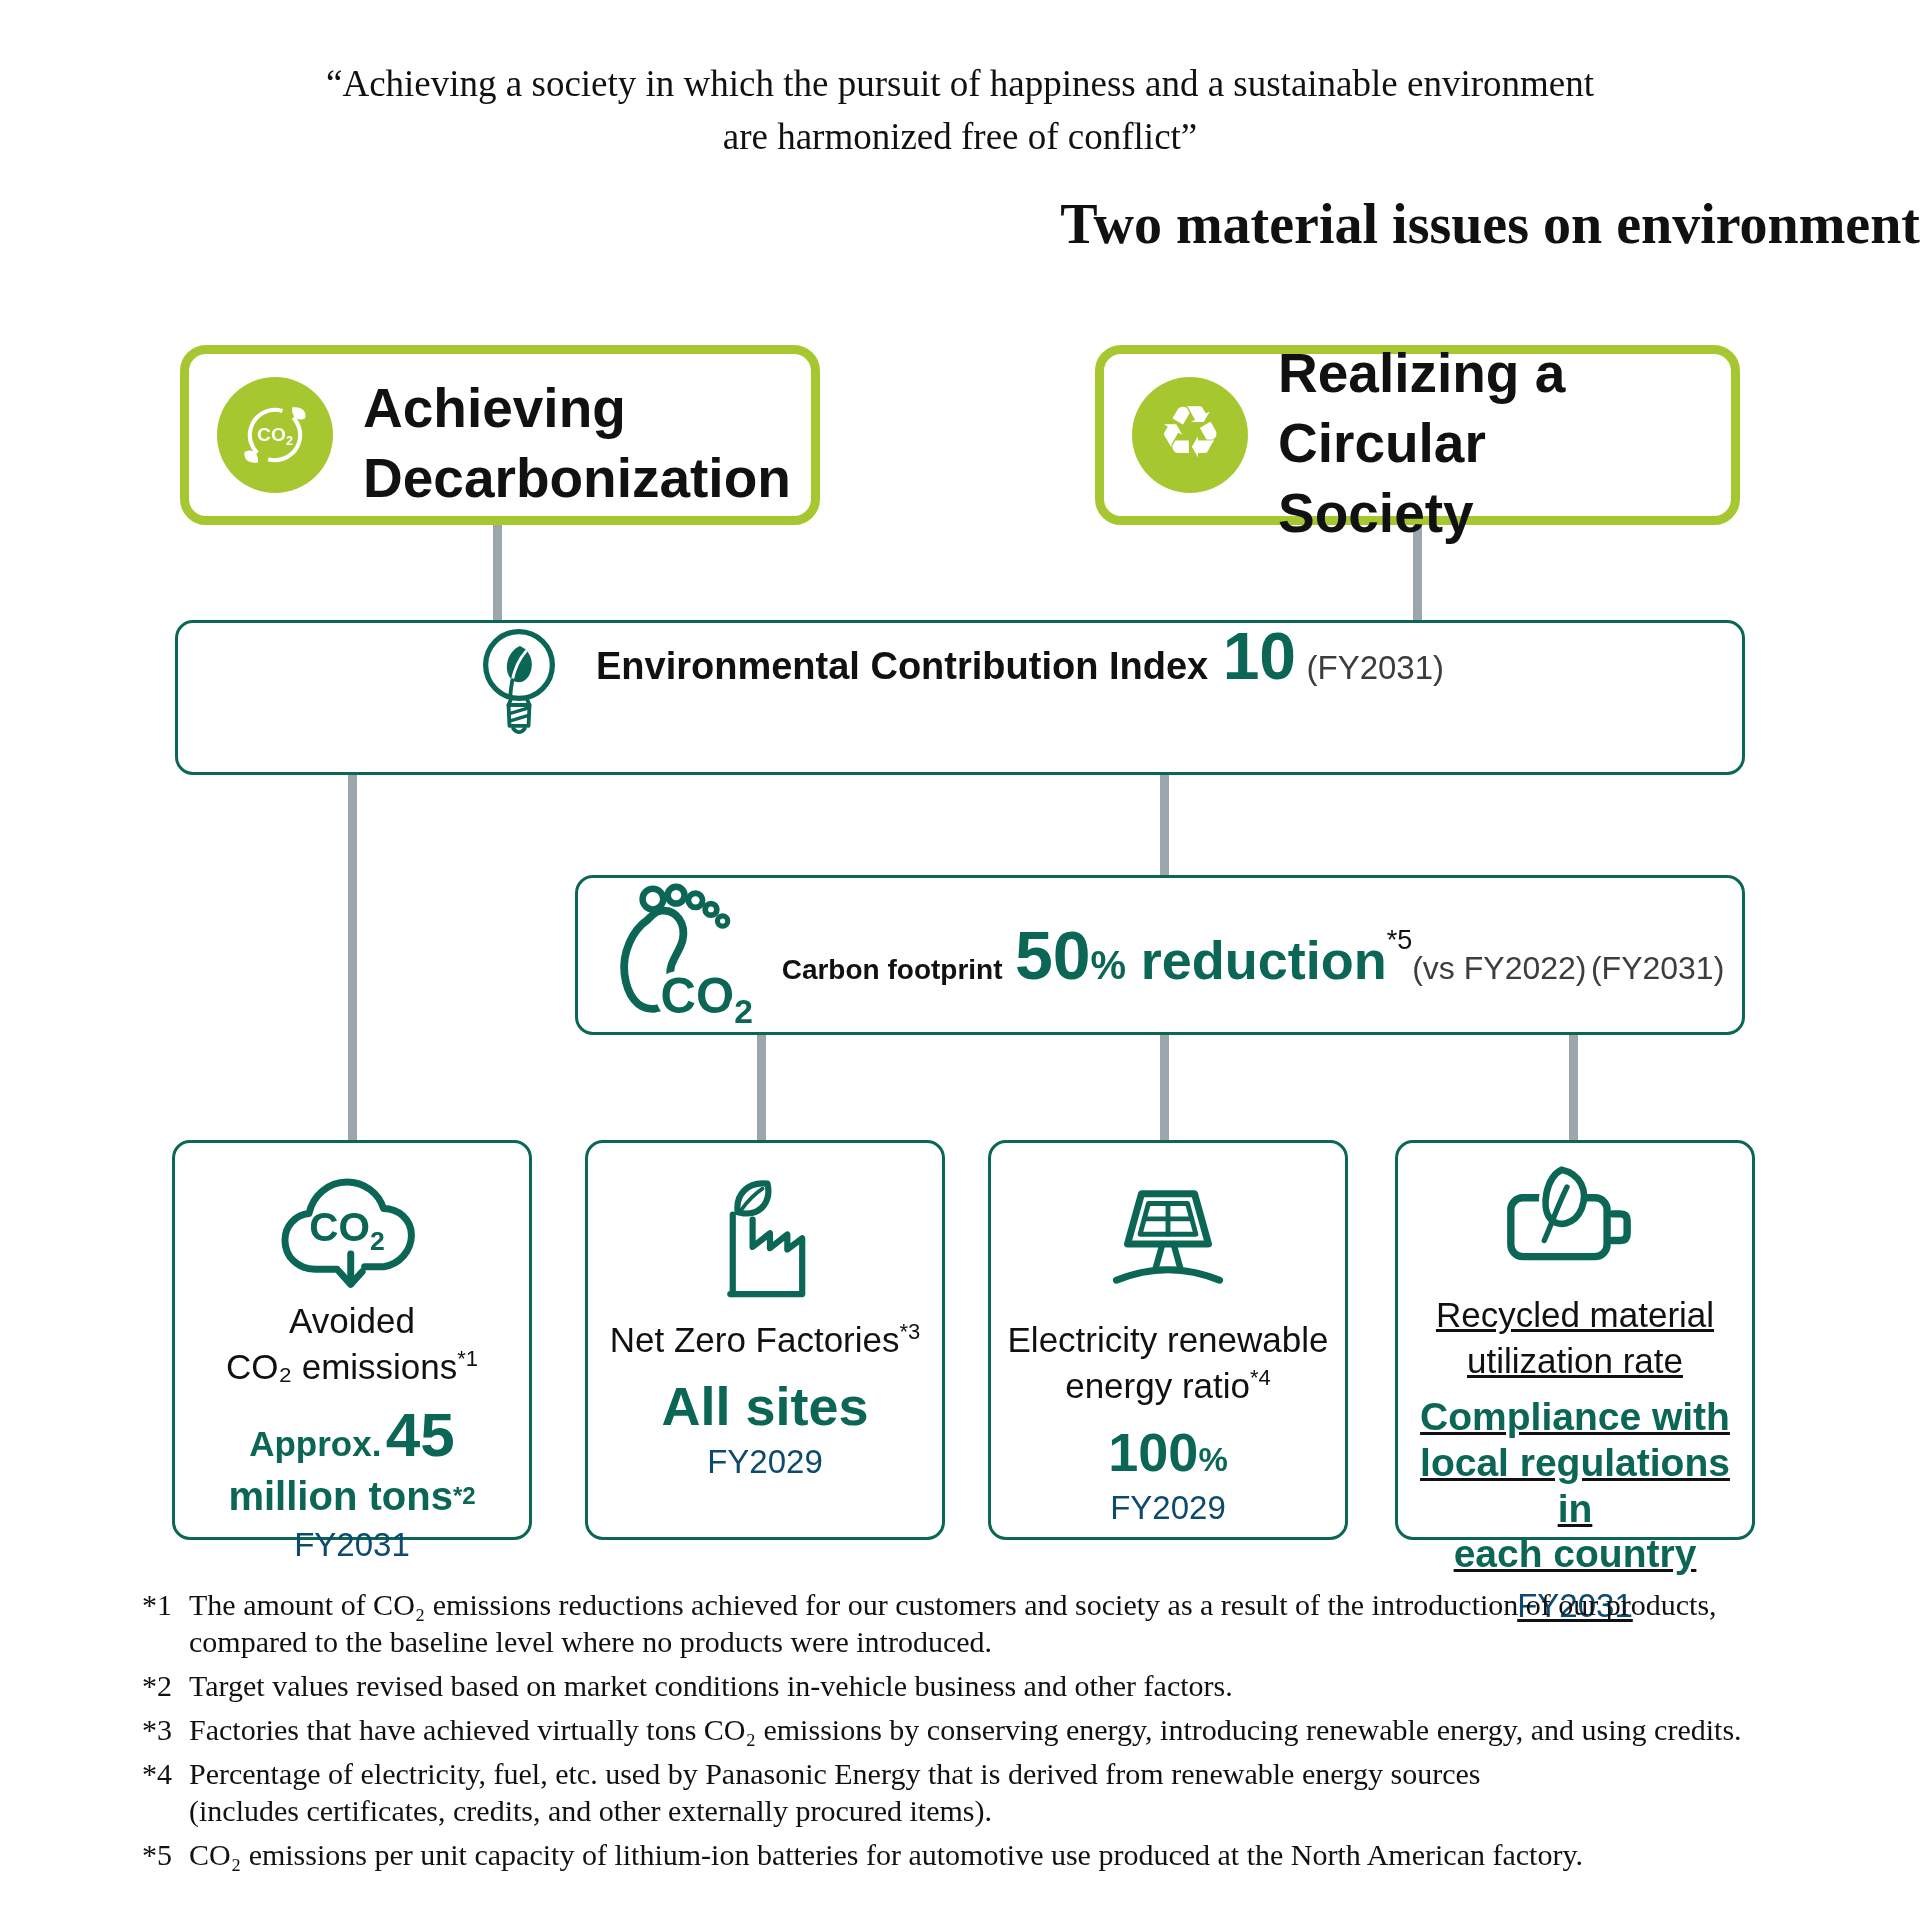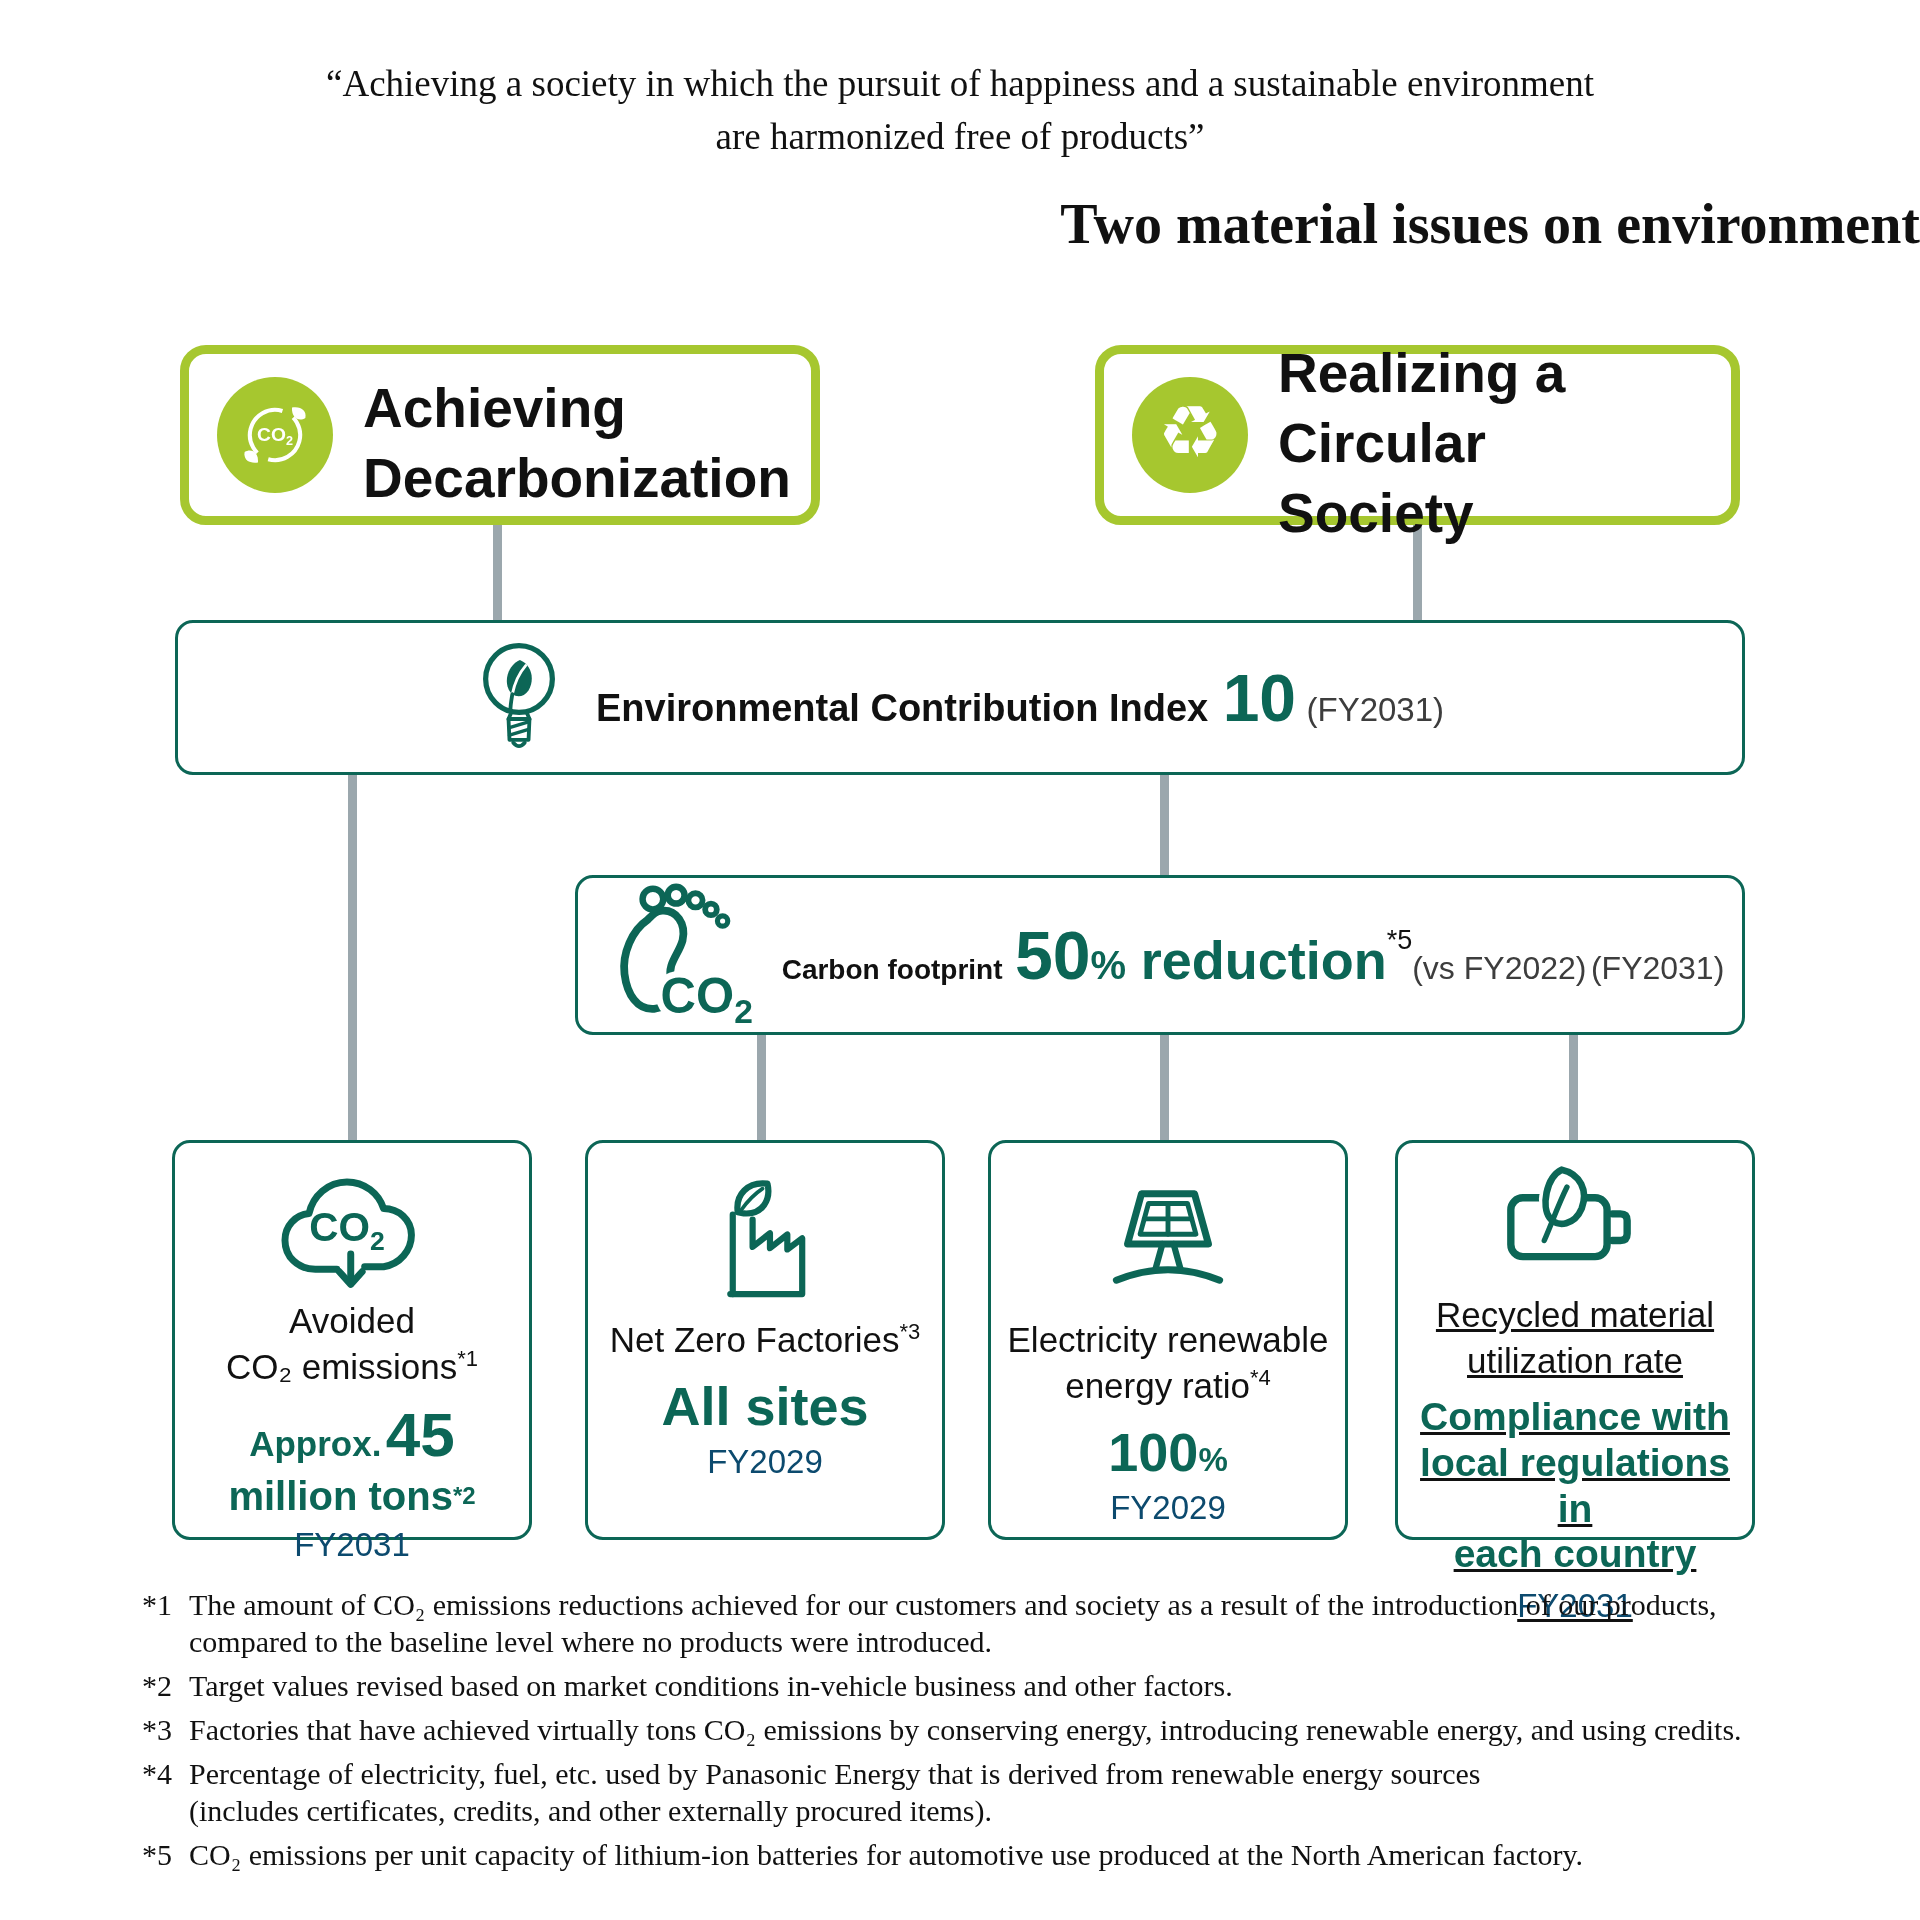--- a/index.html
+++ b/index.html
@@ -48,21 +48,21 @@
   .recycle-glyph{
     font-family:"DejaVu Sans",sans-serif;font-size:72px;color:#fff;line-height:1;
     transform:translateY(-3px);
   }
   .issue-label{font-size:55px;font-weight:bold;line-height:1.27;color:var(--ink);margin-top:18px;}
 
   
   .eci-box{
     position:absolute;left:175px;top:620px;width:1570px;height:155px;background:#fff;
     border:3px solid var(--teal);border-radius:18px;
-    display:flex;align-items:center;justify-content:center;gap:34px;
+    display:flex;justify-content:center;gap:34px;
   }
   .eci-bulb{color:var(--teal);flex:0 0 auto;}
   .eci-text{line-height:1;}
   .eci-label{font-size:38px;font-weight:bold;color:var(--ink);}
   .eci-value{font-size:66px;font-weight:bold;color:var(--teal);margin-left:10px;}
   .eci-period{font-size:33px;color:var(--muted);margin-left:6px;}
 
   
   .cf-box{
     position:absolute;left:575px;top:875px;width:1170px;height:160px;background:#fff;
@@ -120,21 +120,21 @@
 
   <div class="connector" style="left:493px;top:522px;height:100px;"></div>
   <div class="connector" style="left:1413px;top:522px;height:100px;"></div>
   <div class="connector" style="left:348px;top:773px;height:369px;"></div>
   <div class="connector" style="left:1160px;top:773px;height:104px;"></div>
   <div class="connector" style="left:757px;top:1033px;height:109px;"></div>
   <div class="connector" style="left:1160px;top:1033px;height:109px;"></div>
   <div class="connector" style="left:1569px;top:1033px;height:109px;"></div>
 
   <div class="quote ml">“Achieving a society in which the pursuit of happiness and a sustainable environment
-are harmonized free of products”</div>
+are harmonized free of conflict”</div>
   <div class="title">Two material issues on environment</div>
 
   <div class="issue-box one">
     <div class="issue-icon">
       <svg width="74" height="74" viewBox="0 0 100 100" aria-hidden="true">
         <circle cx="50" cy="50" r="34" fill="none" stroke="#fff" stroke-width="5.5" stroke-dasharray="90 17" stroke-dashoffset="10" transform="rotate(-30 50 50)"></circle>
         <path d="M73,13 C85,11 93,17 91,27 C83,32 72,28 73,13 Z" fill="#fff"></path>
         <path d="M27,87 C15,89 7,83 9,73 C17,68 28,72 27,87 Z" fill="#fff"></path>
         <text x="50" y="58" text-anchor="middle" fill="#fff" font-size="26" font-weight="bold" font-family="Liberation Sans, DejaVu Sans, sans-serif">CO<tspan font-size="17" dy="6">2</tspan></text>
       </svg>

